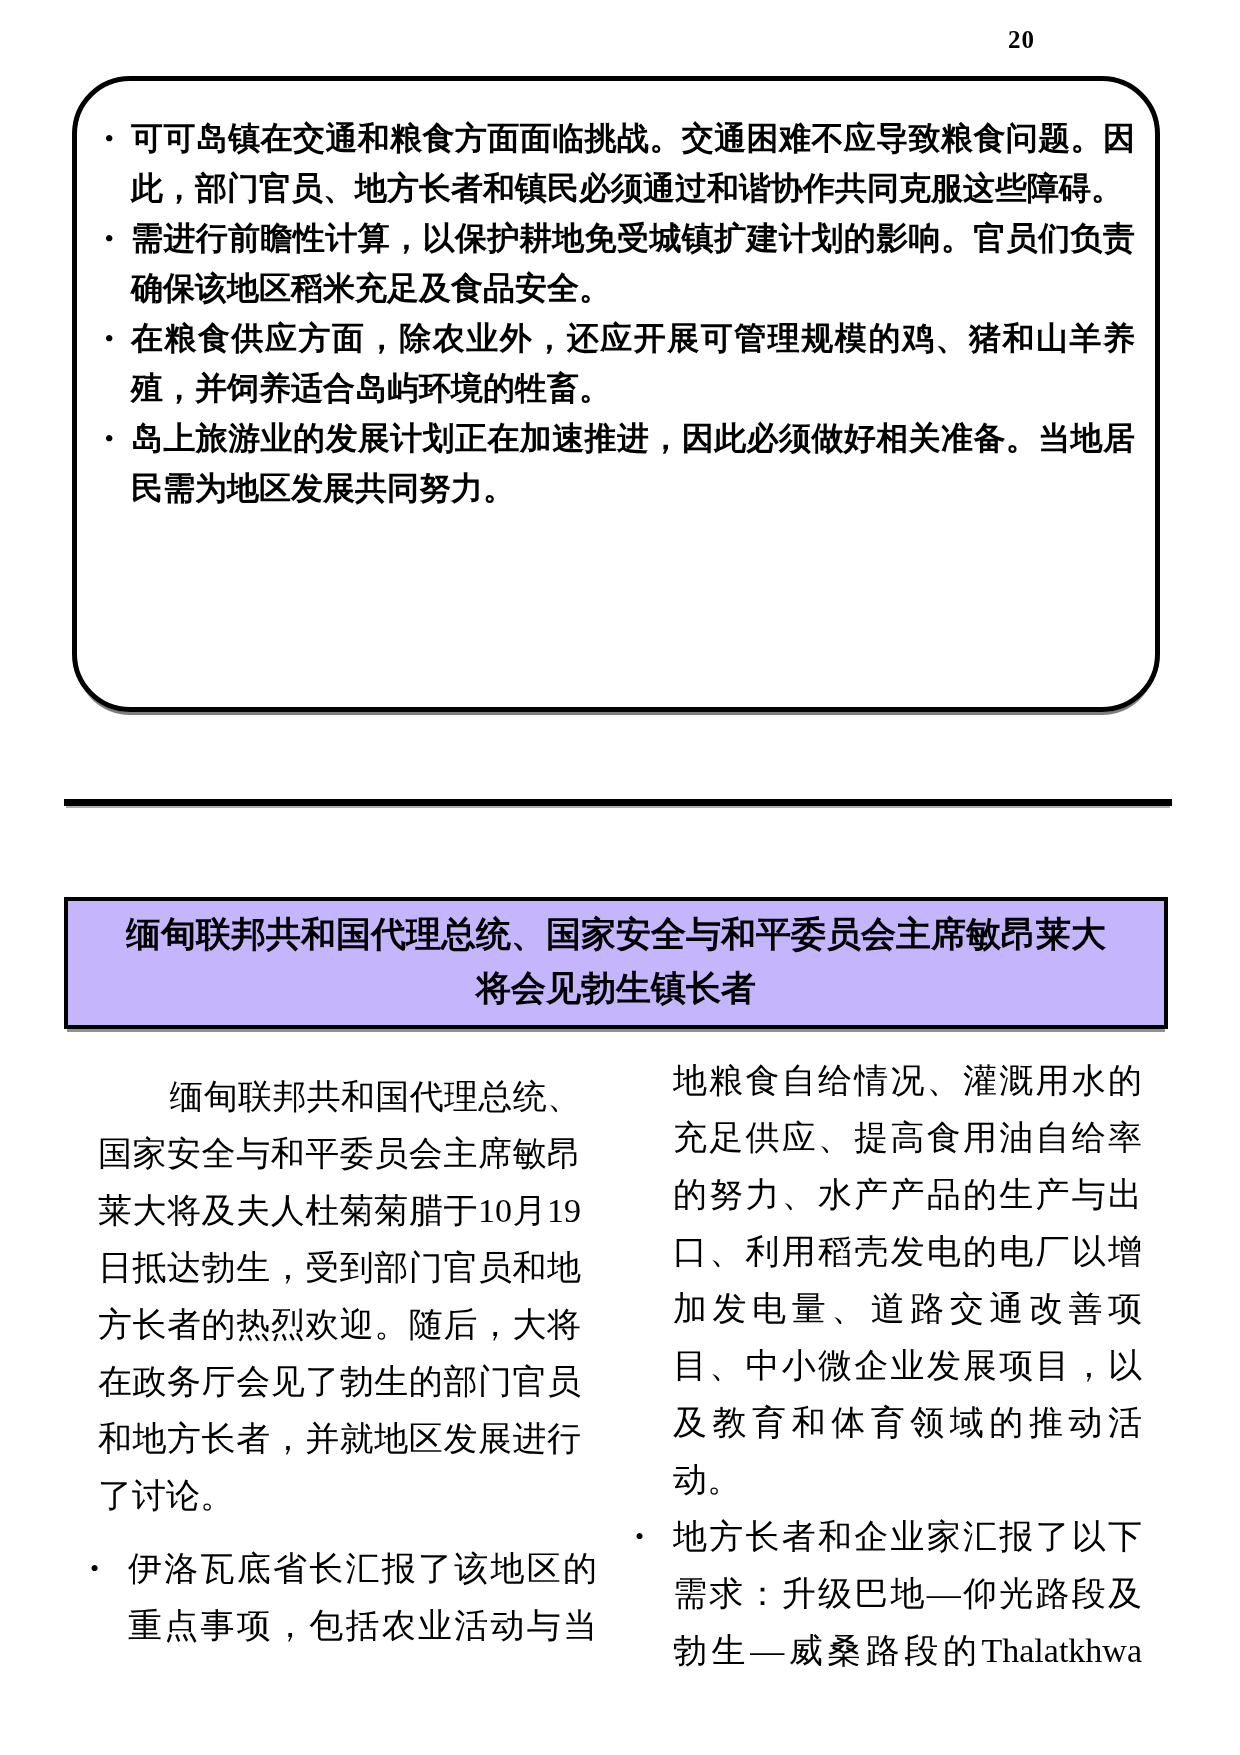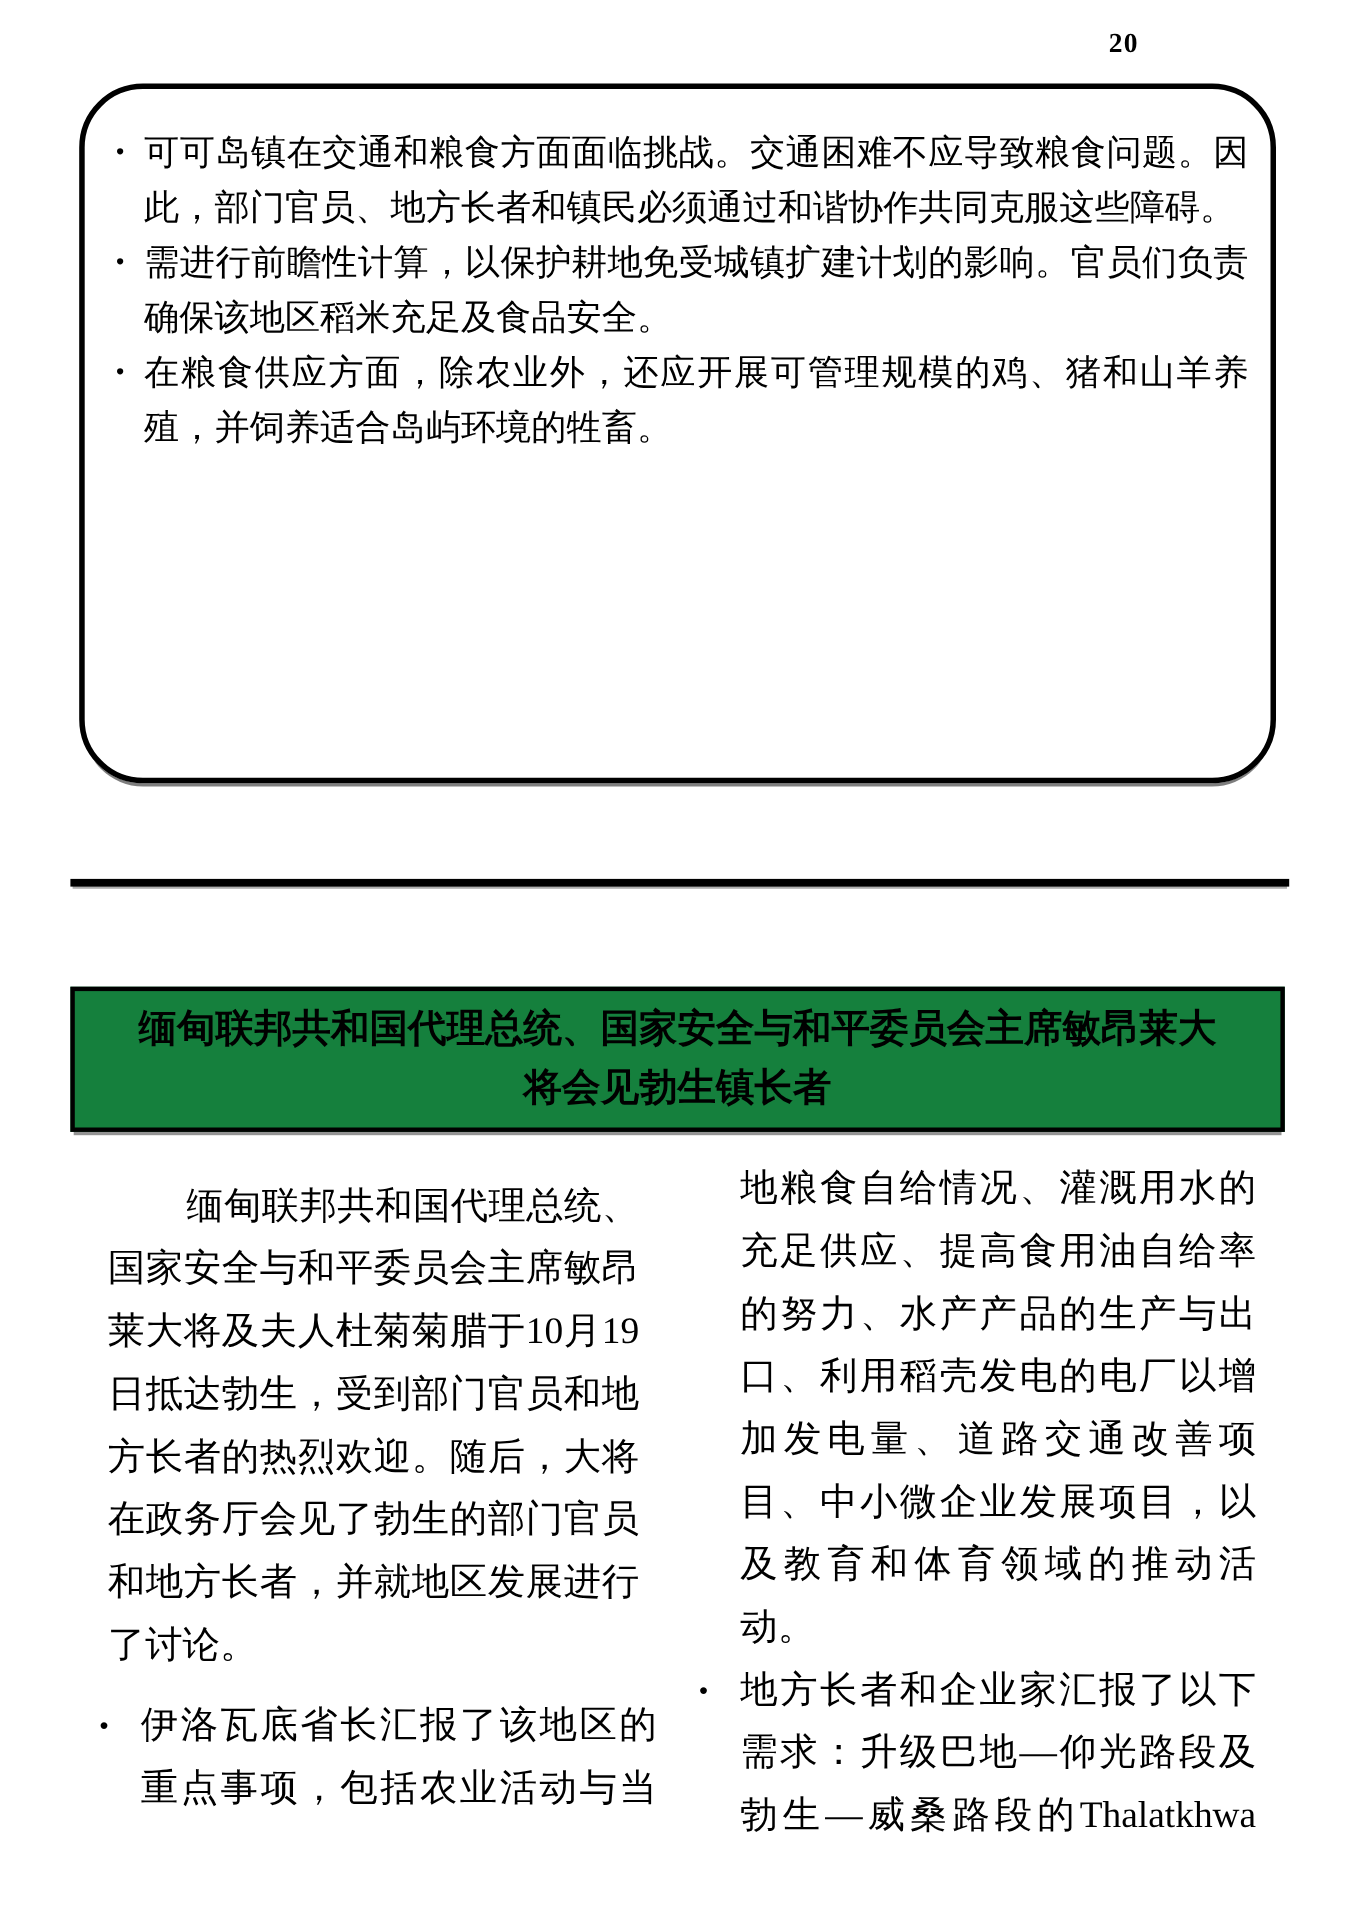--- a/index.html
+++ b/index.html
@@ -27,21 +27,21 @@
     border: 5px solid #000;
     border-radius: 58px;
     padding: 32px 20px 20px 12px;
     box-shadow: 0 7px 0 -4px rgba(20,20,20,0.55);
     overflow: hidden;
   }
   .summary-box ul { margin: 0; padding: 0; list-style: none; }
   .summary-box li {
     position: relative;
     padding-left: 42px;
-    font-size: 32px; font-weight: normal;
+    font-size: 32px; font-weight: bold;
     line-height: 50px;
     text-align: justify;
   }
   .summary-box li::before {
     content: "•";
     position: absolute; left: 16px; top: 0;
     font-size: 24px; line-height: 50px;
   }
 
   
@@ -100,26 +100,27 @@
 
 <div class="page">
 
   <div class="page-number">20</div>
 
   <section class="summary-box">
     <ul>
       <li class="s-item">可可岛镇在交通和粮食方面面临挑战。交通困难不应导致粮食问题。因此，部门官员、地方长者和镇民必须通过和谐协作共同克服这些障碍。</li>
       <li class="s-item">需进行前瞻性计算，以保护耕地免受城镇扩建计划的影响。官员们负责确保该地区稻米充足及食品安全。</li>
       <li class="s-item">在粮食供应方面，除农业外，还应开展可管理规模的鸡、猪和山羊养殖，并饲养适合岛屿环境的牲畜。</li>
+      <li class="s-item">岛上旅游业的发展计划正在加速推进，因此必须做好相关准备。当地居民需为地区发展共同努力。</li>
     </ul>
   </section>
 
   <div class="rule"></div>
 
-  <header class="title-box" style="background: #15803d;">
+  <header class="title-box" style="background: #c4b5fd;">
     <h1>缅甸联邦共和国代理总统、国家安全与和平委员会主席敏昂莱大将会见勃生镇长者</h1>
   </header>
 
   <main class="body-cols">
     <p class="para">缅甸联邦共和国代理总统、国家安全与和平委员会主席敏昂莱大将及夫人杜菊菊腊于10月19日抵达勃生，受到部门官员和地方长者的热烈欢迎。随后，大将在政务厅会见了勃生的部门官员和地方长者，并就地区发展进行了讨论。</p>
     <div class="b-item">伊洛瓦底省长汇报了该地区的重点事项，包括农业活动与当地粮食自给情况、灌溉用水的充足供应、提高食用油自给率的努力、水产产品的生产与出口、利用稻壳发电的电厂以增加发电量、道路交通改善项目、中小微企业发展项目，以及教育和体育领域的推动活动。</div>
     <div class="b-item">地方长者和企业家汇报了以下需求：升级巴地—仰光路段及勃生—威桑路段的Thalatkhwa桥，以及扩大木薯种植面积和提高产量。</div>
   </main>
 
 </div>

